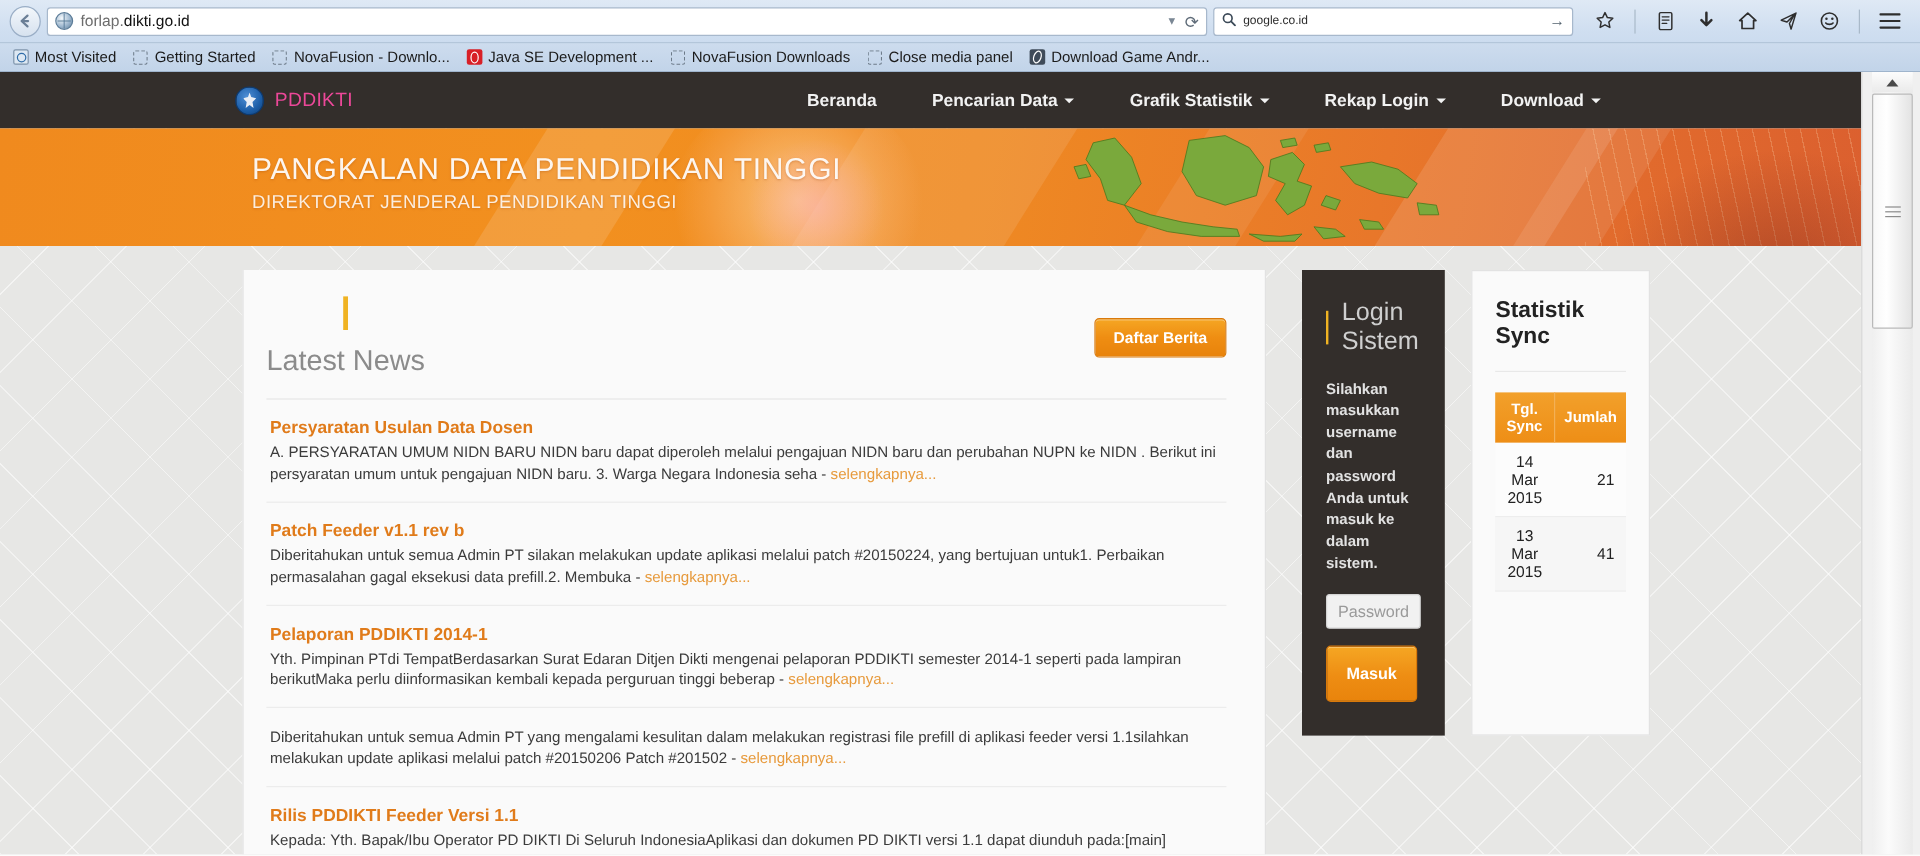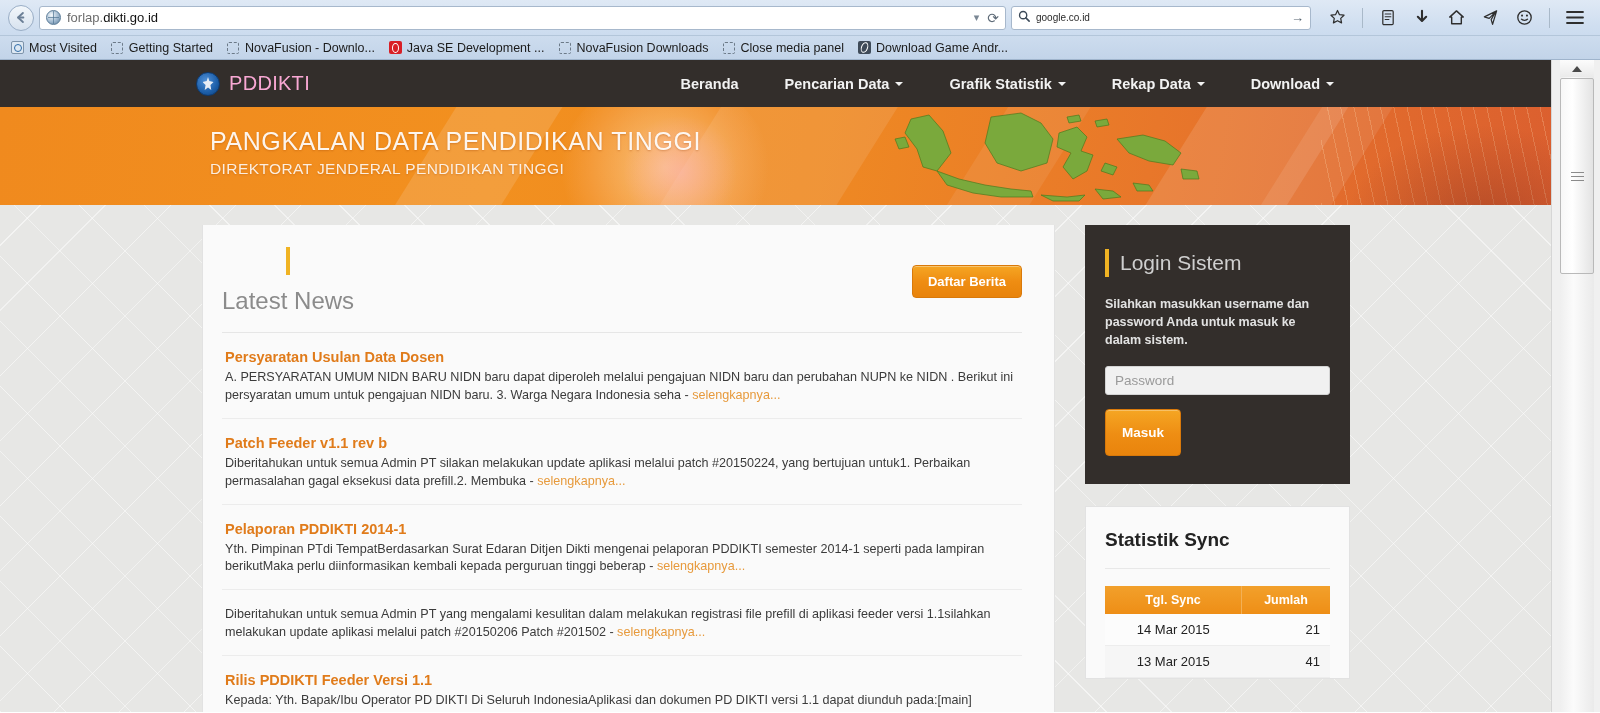--- a/index.html
+++ b/index.html
@@ -164,21 +164,21 @@
     border: 1px solid #0d3a70;
     display:flex; align-items:center; justify-content:center;
     position: relative; overflow:hidden;
   }
   .brand-logo:after{
     content:""; width:11px; height:13px;
     background: #e9eef5;
     clip-path: polygon(50% 0%, 62% 30%, 100% 38%, 72% 62%, 80% 100%, 50% 80%, 20% 100%, 28% 62%, 0% 38%, 38% 30%);
   }
   .brand-name {
-    color: #f9a8d4; font-size: 20px; letter-spacing: .3px; font-weight: 400;
+    color: #ec4899; font-size: 16px; letter-spacing: .3px; font-weight: 400;
   }
   .nav-links {
     display: flex; align-items: center; gap: 0px;
     margin-left: auto; margin-right: 194px;
   }
   .nav-item {
     color: #f2f2f2;
     font-size: 14.5px;
     font-weight: bold;
     padding: 0 23px;
@@ -270,21 +270,21 @@
   .news-item { padding: 16px 0 13px 3px; border-bottom: 1px solid #ececec; }
   .news-item:last-child { border-bottom: none; }
   .news-title {
     color: #e07b1a; font-size: 14.5px; font-weight: bold; margin-bottom: 4px;
   }
   .news-body {
     color: #3b3b3b; font-size: 12.6px; line-height: 1.42;
   }
   .more-link { color: #e79a3c; }
 
-  #sidebar { width: 265px; display: flex; flex-direction: column; gap: 22px; }
+  #sidebar { width: 265px; display: flex; gap: 22px; }
   #login-box {
     background: #332e2b;
     padding: 24px 20px 28px 20px;
   }
   .login-head { display:flex; align-items:center; gap:11px; margin-bottom: 18px; }
   .login-title { color: #cfcfcf; font-size: 21px; font-weight: 400; }
   .login-desc { color: #e2e2e2; font-size: 12.5px; line-height: 1.45; font-weight: bold; margin-bottom: 17px; }
   .login-input {
     display: block; width: 100%; height: 29px;
     background: #f1f1f1; border: 1px solid #d4d4d4; border-radius: 3px;
@@ -490,21 +490,21 @@
         </div>
         <div class="nav-item">
           <span>Pencarian Data</span>
           <i class="caret"></i>
         </div>
         <div class="nav-item">
           <span>Grafik Statistik</span>
           <i class="caret"></i>
         </div>
         <div class="nav-item">
-          <span>Rekap Data</span>
+          <span>Rekap Login</span>
           <i class="caret"></i>
         </div>
         <div class="nav-item">
           <span>Download</span>
           <i class="caret"></i>
         </div>
       </div>
     </div>
 
     <div id="hero">

